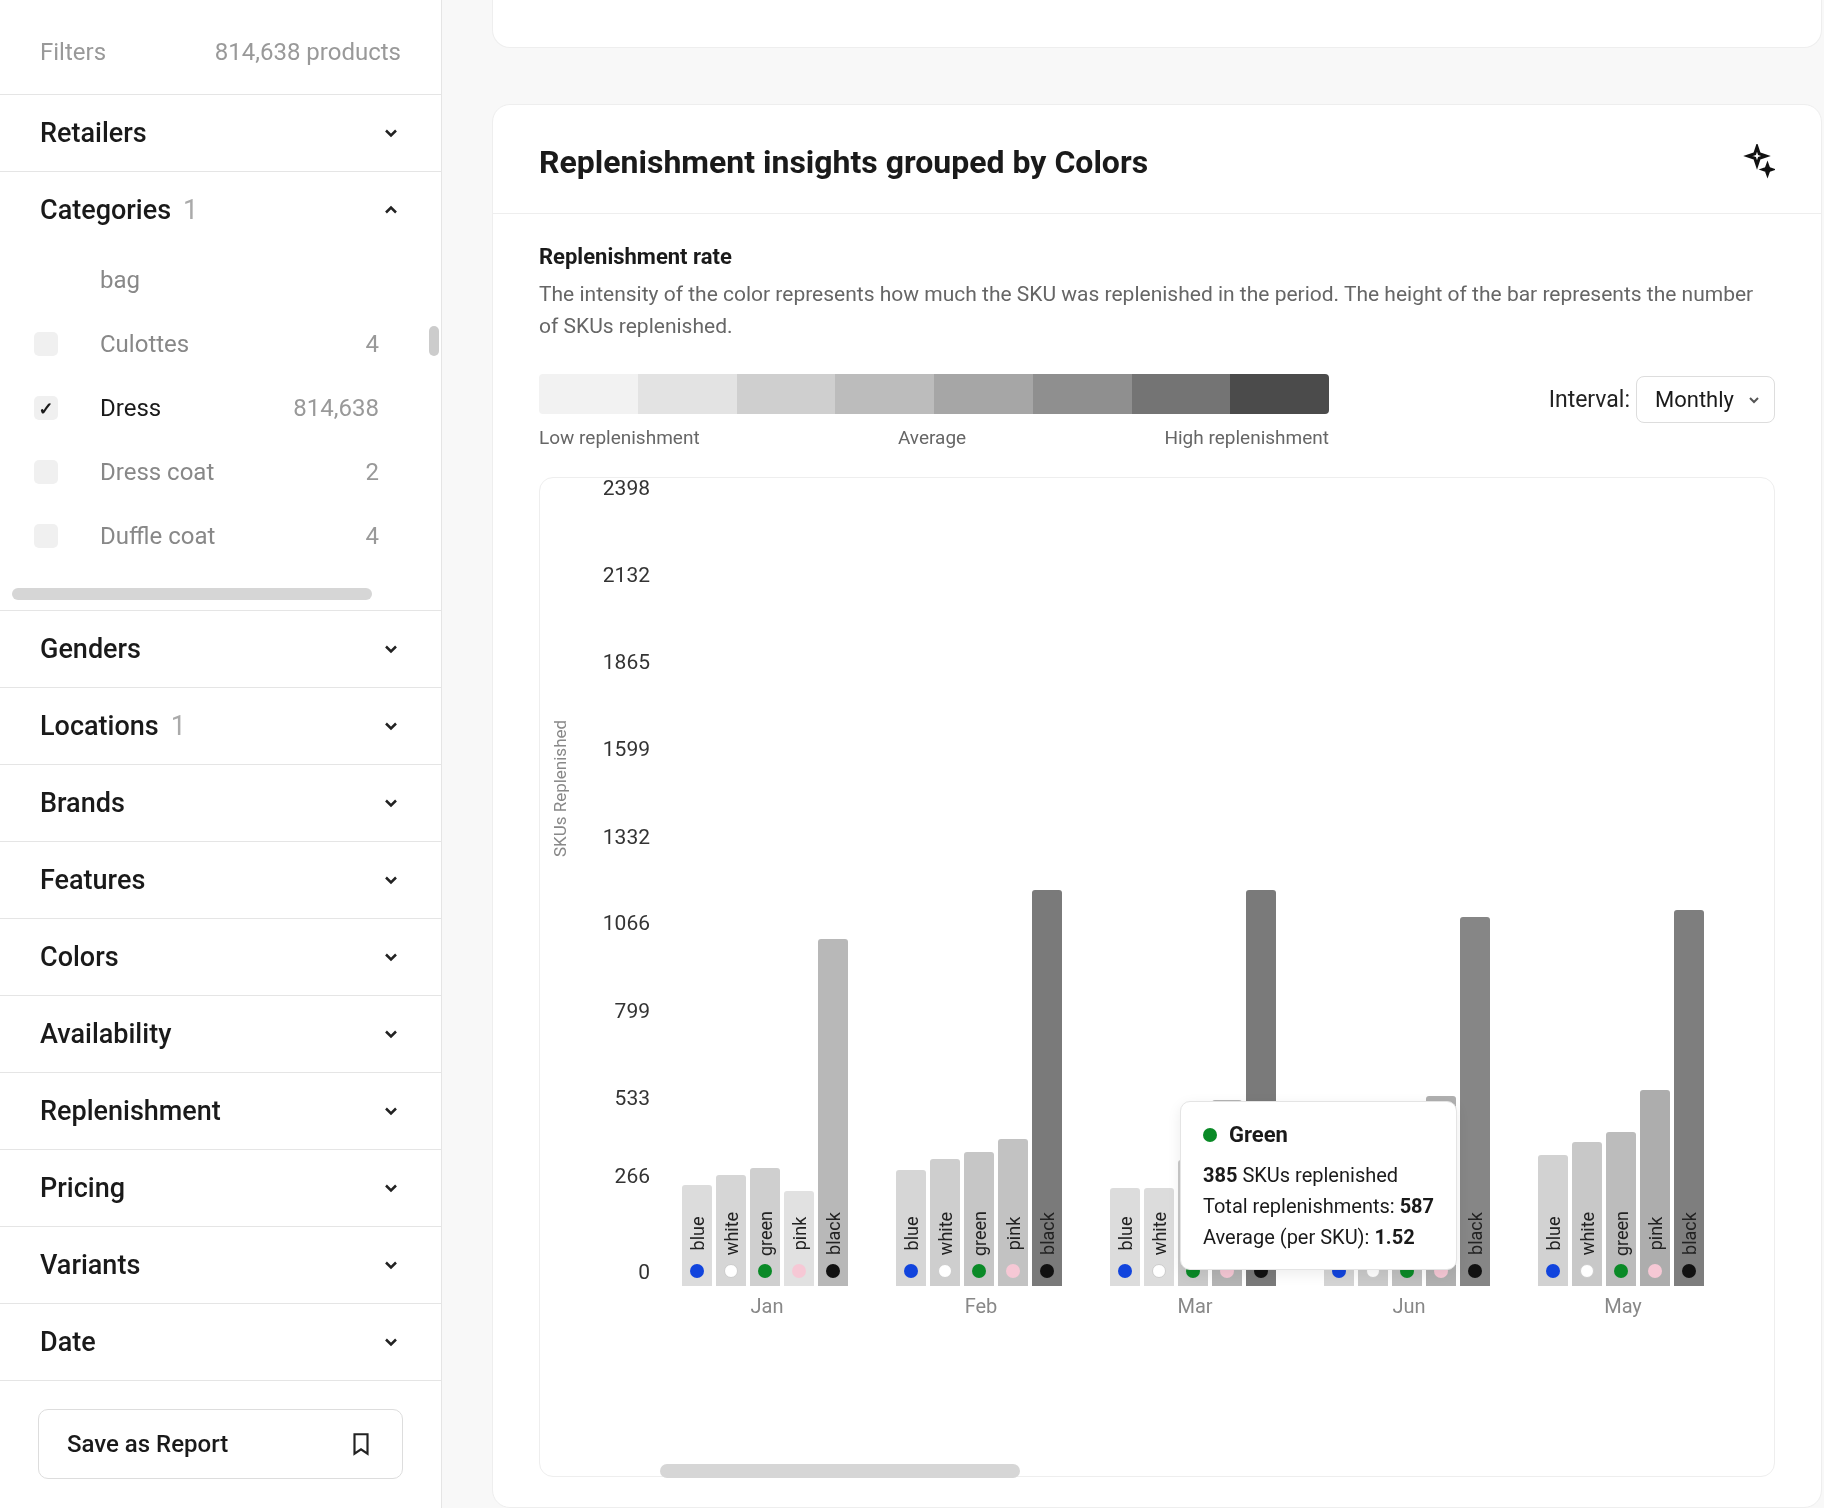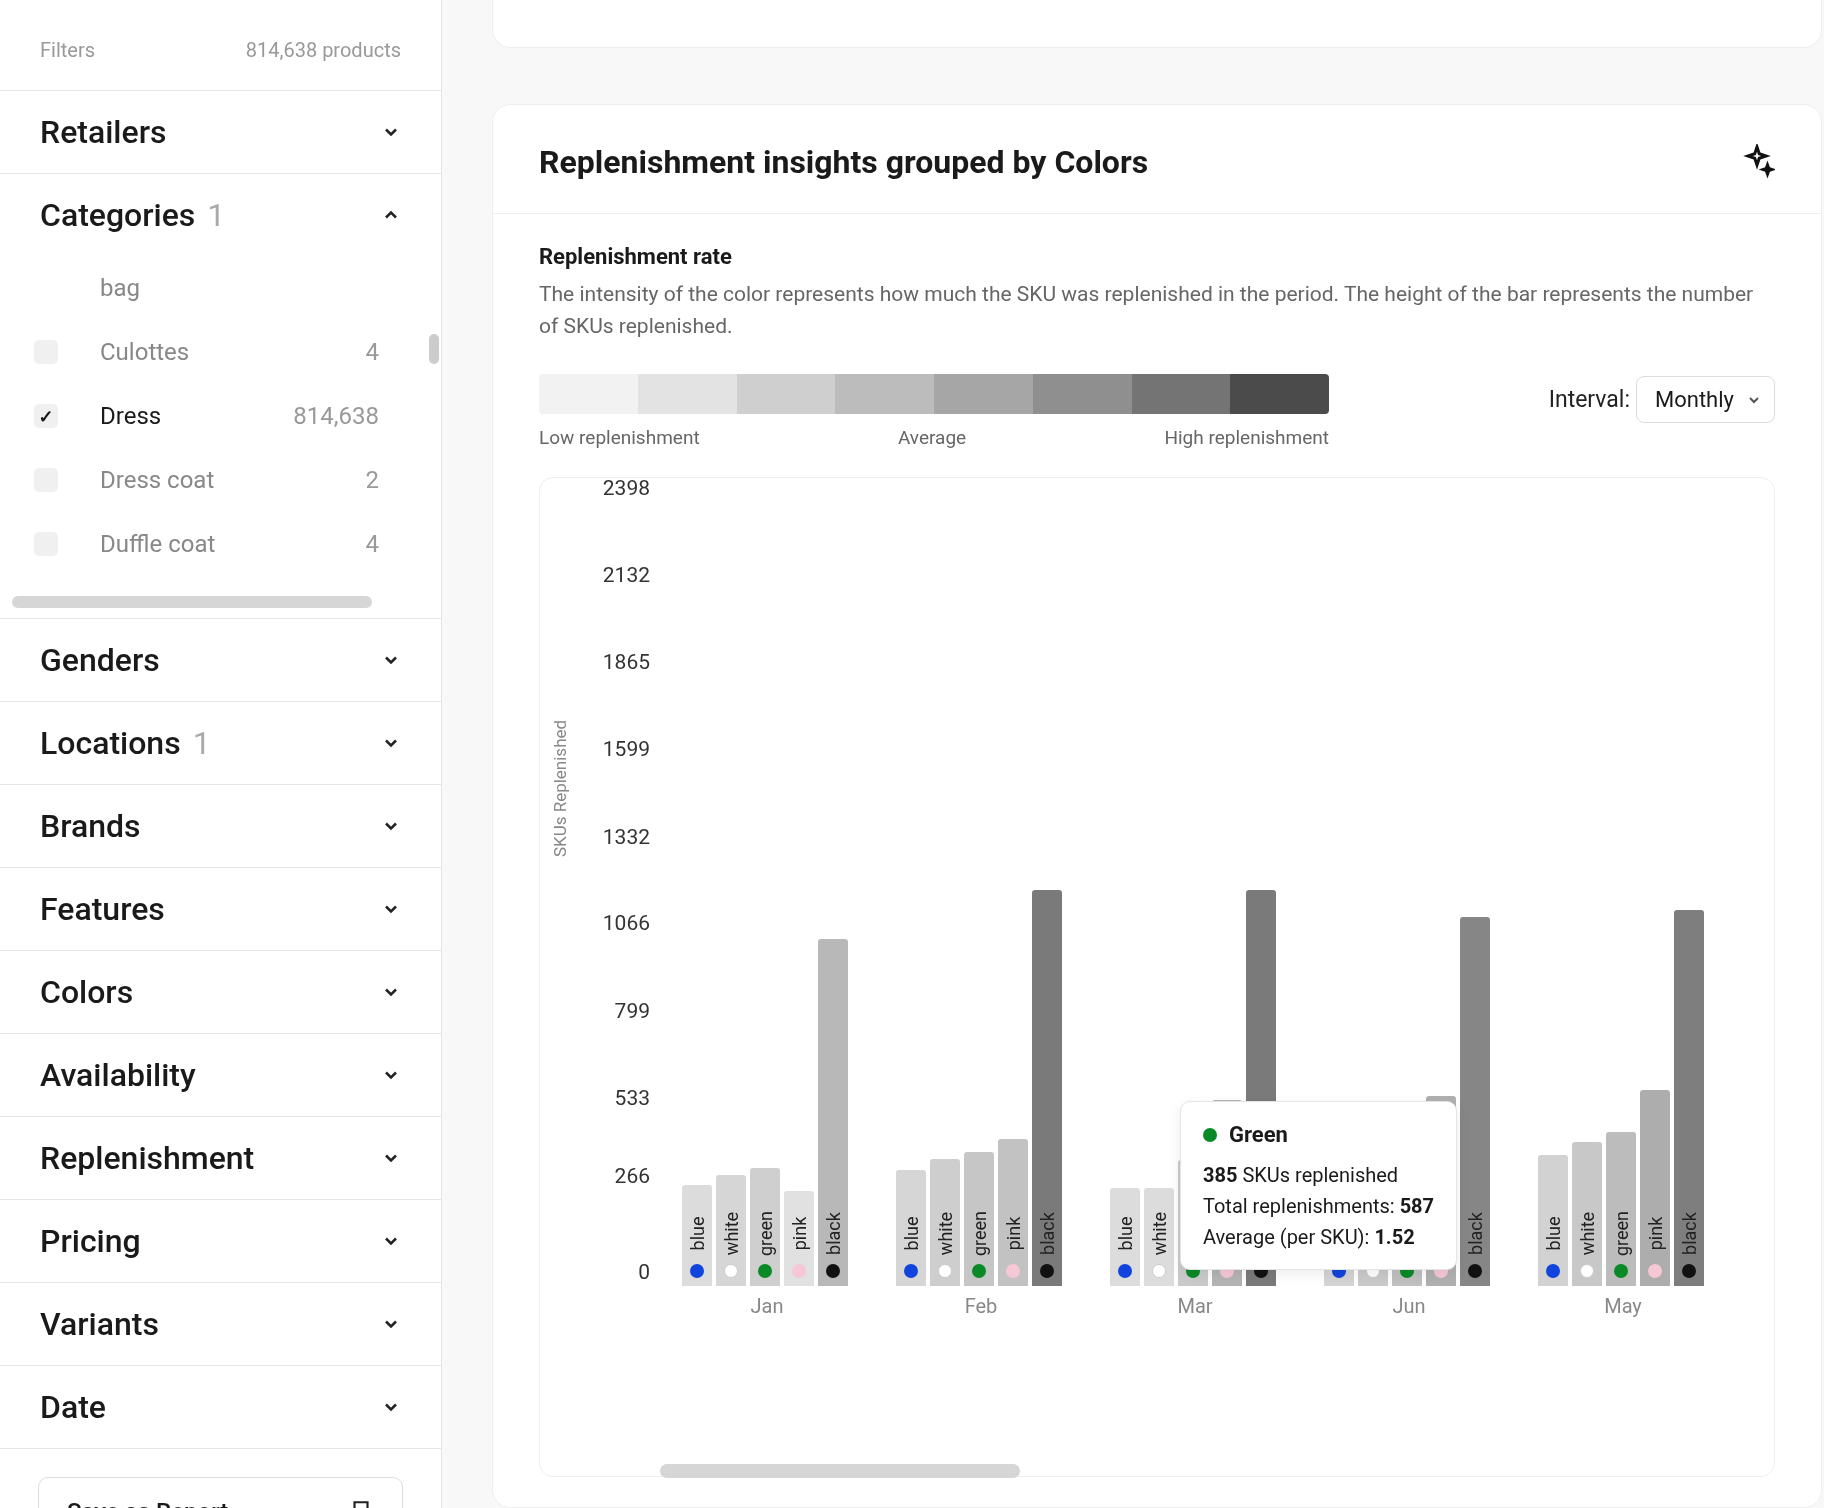--- a/index.html
+++ b/index.html
@@ -18,35 +18,35 @@
   border-right: 1px solid #e5e5e5;
   display: flex;
   flex-direction: column;
   padding-top: 0;
 }
 .filters-header {
   display: flex;
   justify-content: space-between;
   padding: 38px 40px 28px 40px;
   color: #999;
-  font-size: 20px;
+  font-size: 24px;
 }
 .accordion {
   border-top: 1px solid #e5e5e5;
 }
 .accordion-row {
   border-bottom: 1px solid #e5e5e5;
   padding: 22px 40px;
   display: flex;
   align-items: center;
   justify-content: space-between;
   cursor: pointer;
 }
 .accordion-row .label {
-  font-size: 32px;
+  font-size: 27px;
   font-weight: 500;
   color: #1a1a1a;
   display: flex;
   align-items: center;
   gap: 12px;
 }
 .accordion-row .count {
   color: #aaa;
   font-weight: 400;
 }

